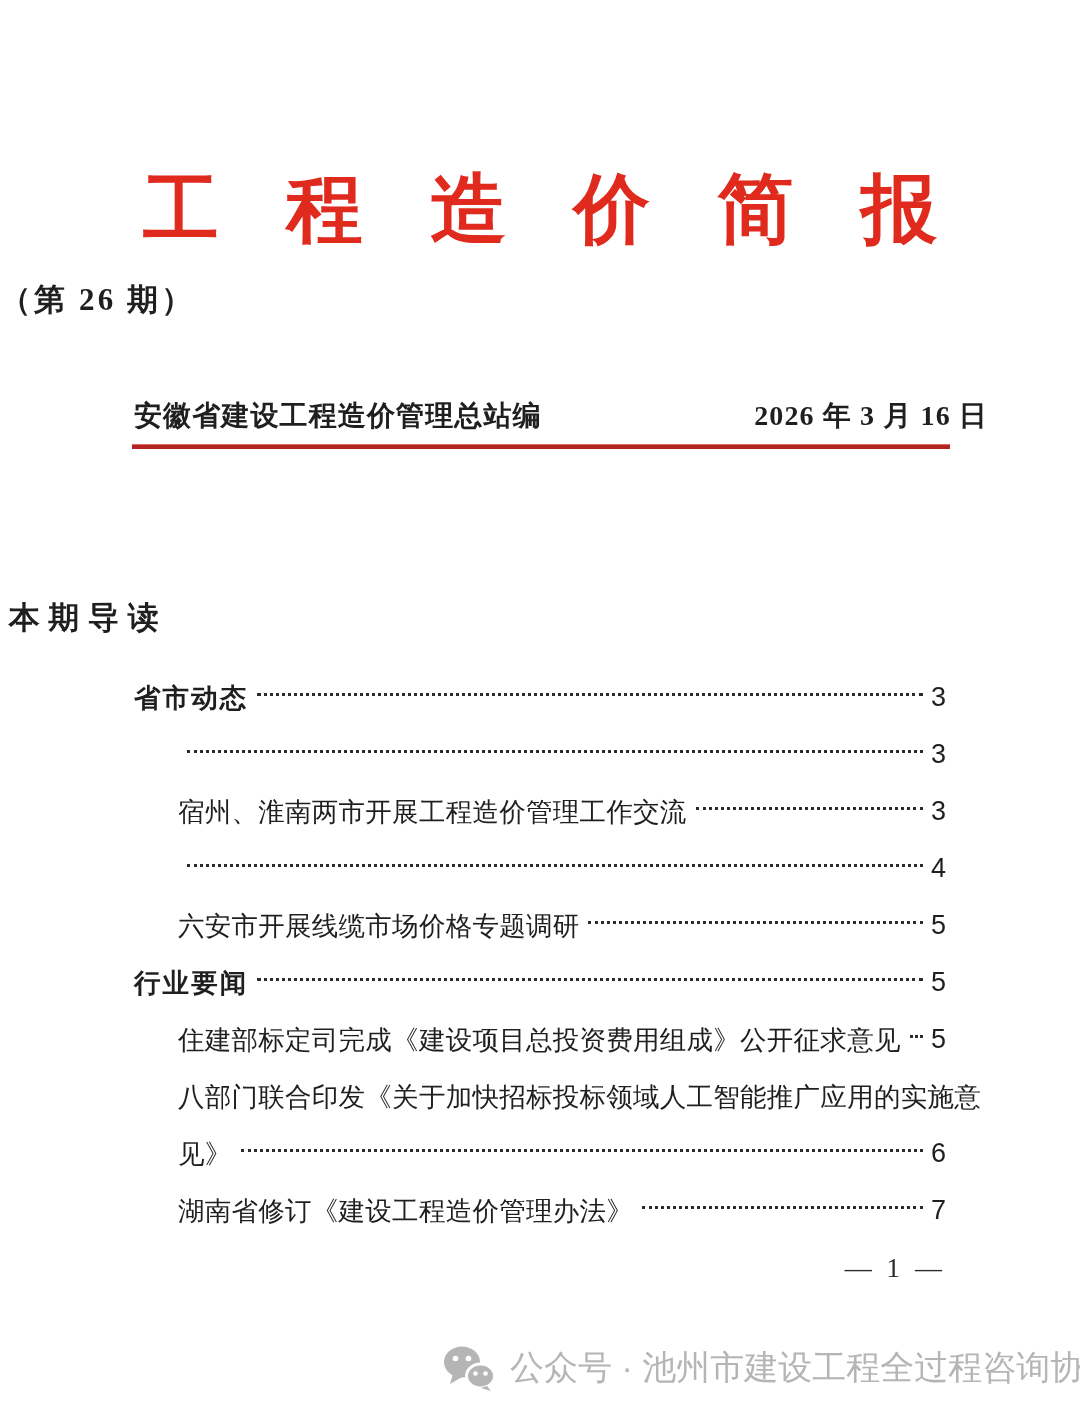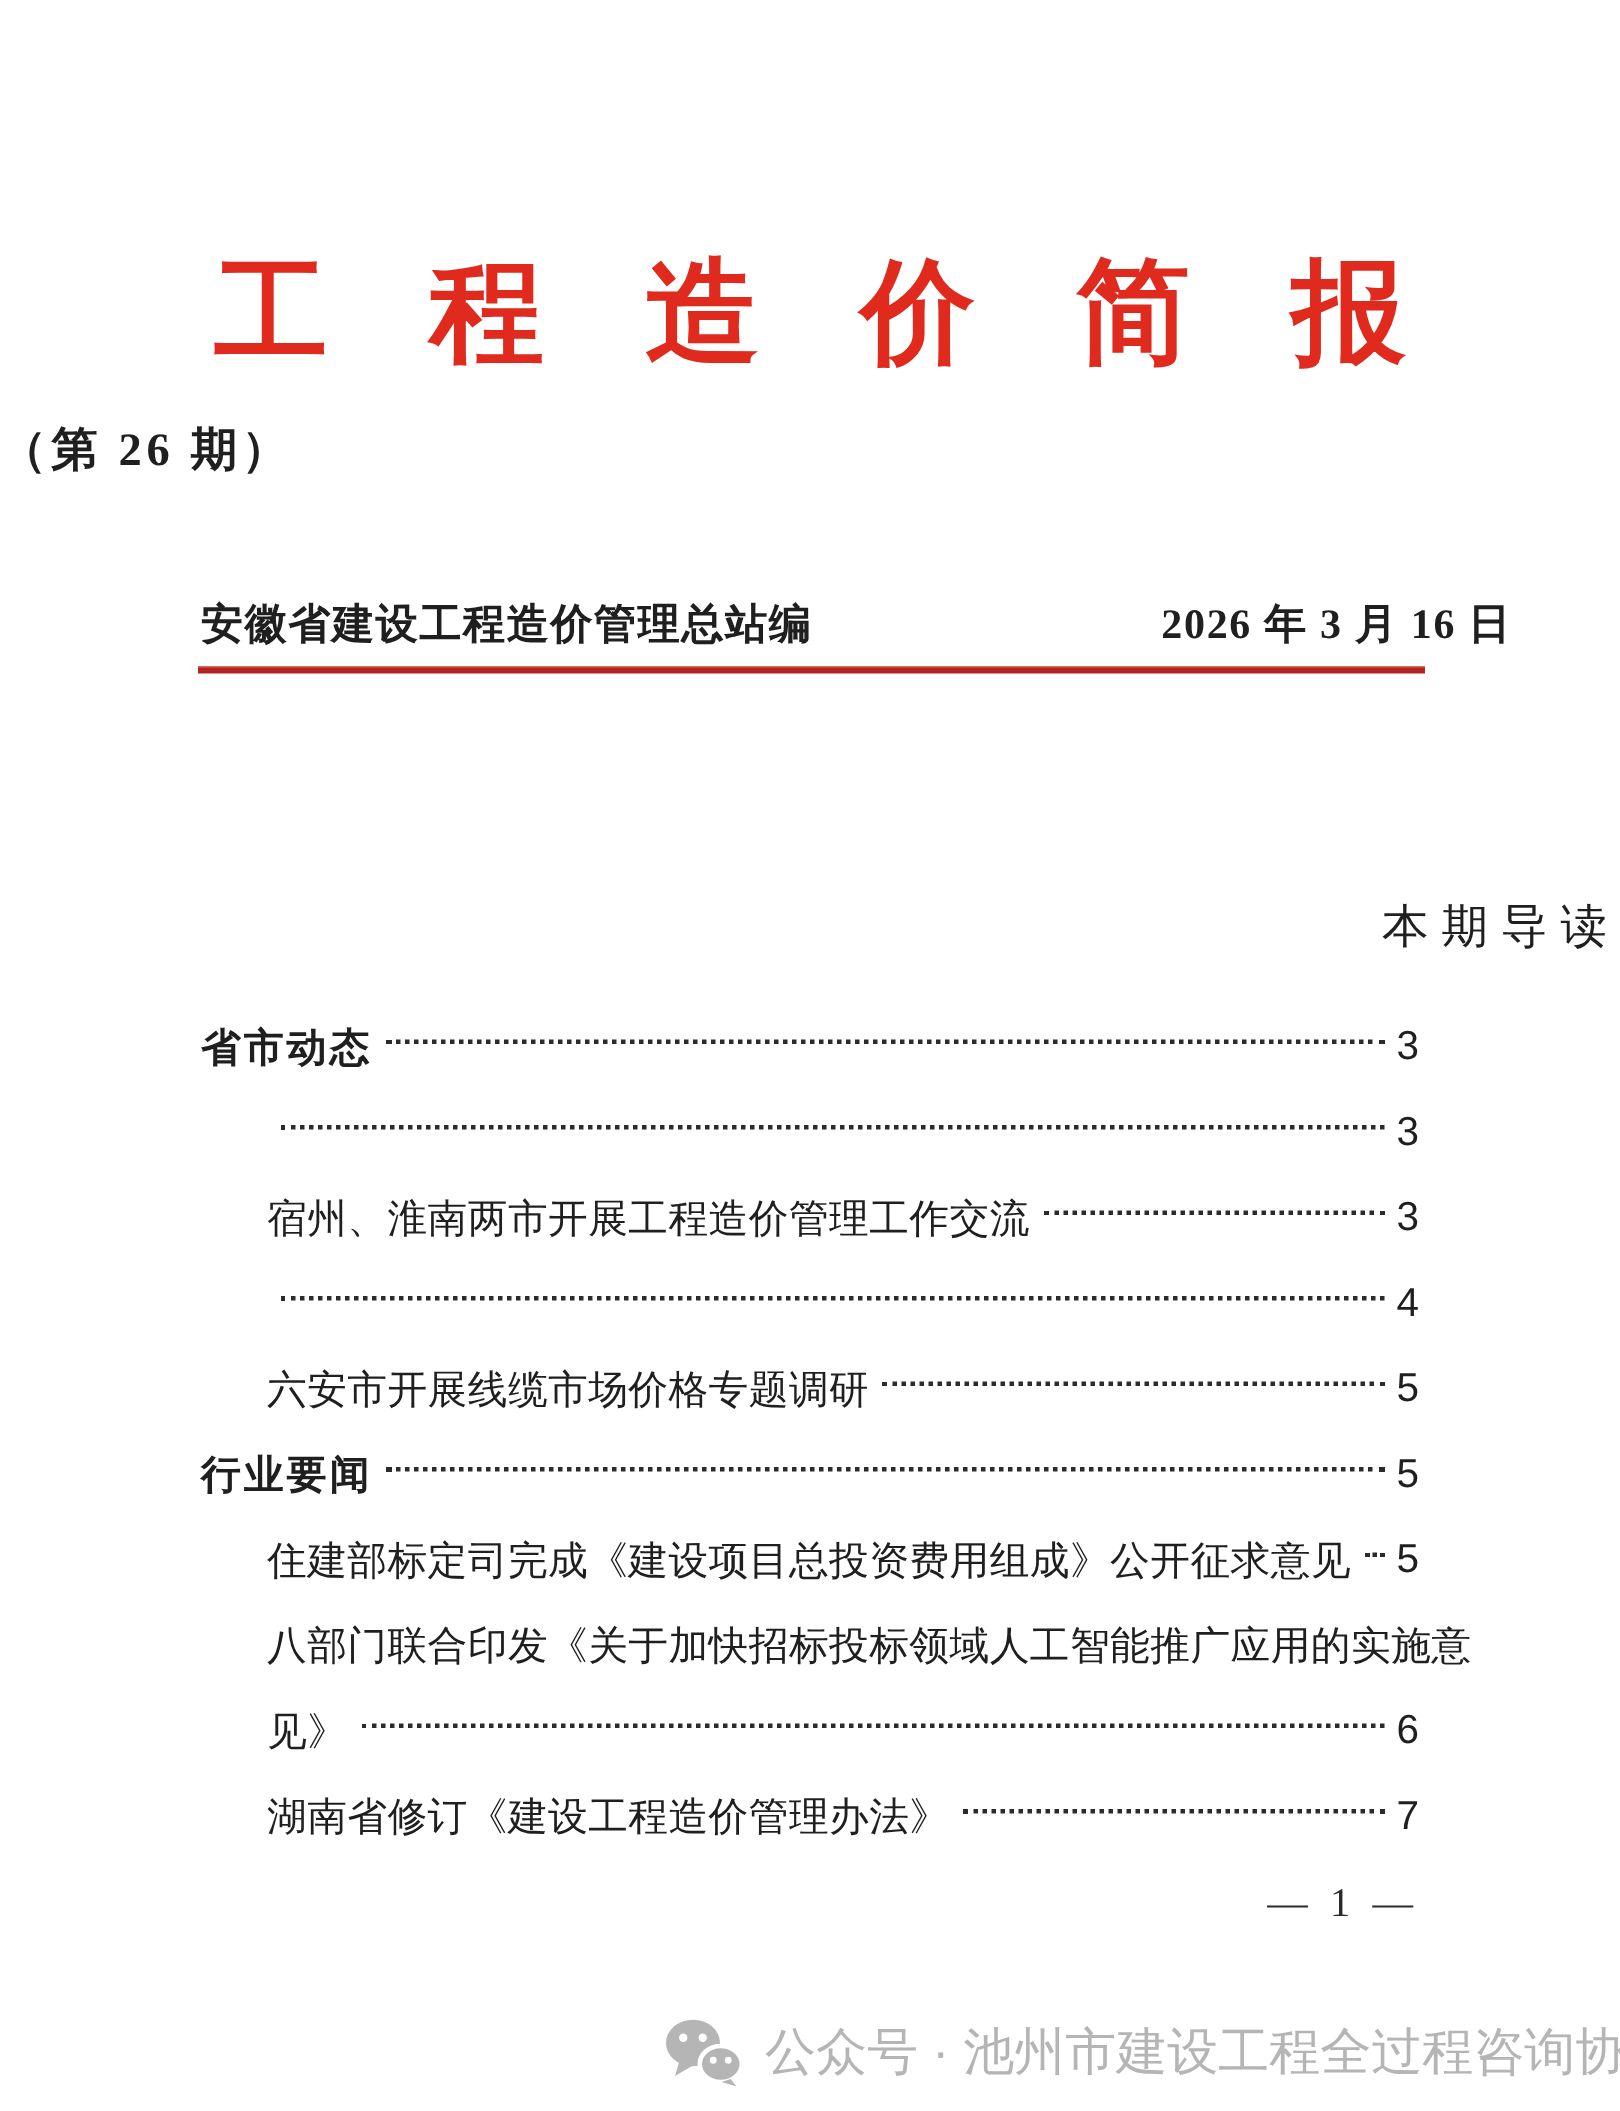--- a/index.html
+++ b/index.html
@@ -30,39 +30,39 @@
     line-height:1.15;
     white-space:nowrap;
   }
   .issue{
     margin-top:26px;
     font-size:31px;
     font-weight:600;
     letter-spacing:0.10em;
   }
   .editor-row{
-    margin:76px 72px 0 134px;
+    margin:76px 92px 0 134px;
     display:flex;
     justify-content:space-between;
     font-size:28px;
     font-weight:600;
     letter-spacing:0.04em;
     white-space:nowrap;
   }
   .red-line{
     margin:9px 130px 0 132px;
     height:5px;
     background:var(--rule-red);
     border-top:1px solid #d96a60;
   }
   .toc-heading{
     margin-top:148px;
-    text-align:right;
+    text-align:left;
     font-size:31px;
-    font-weight:normal;
+    font-weight:bold;
     letter-spacing:0.28em;
     text-indent:0.28em;
   }
   .toc{
     margin:34px 134px 0 134px;
   }
   .toc-row{
     display:flex;
     align-items:center;
     height:57px;

